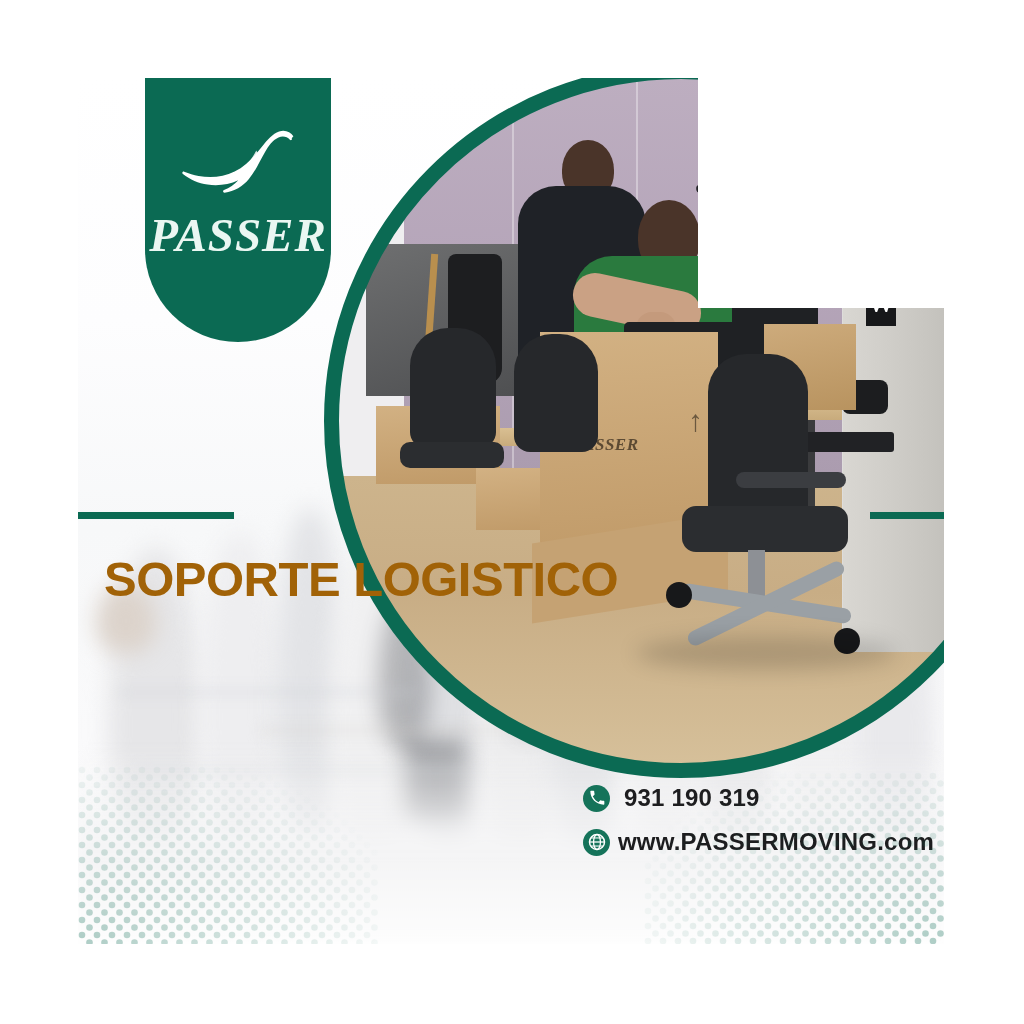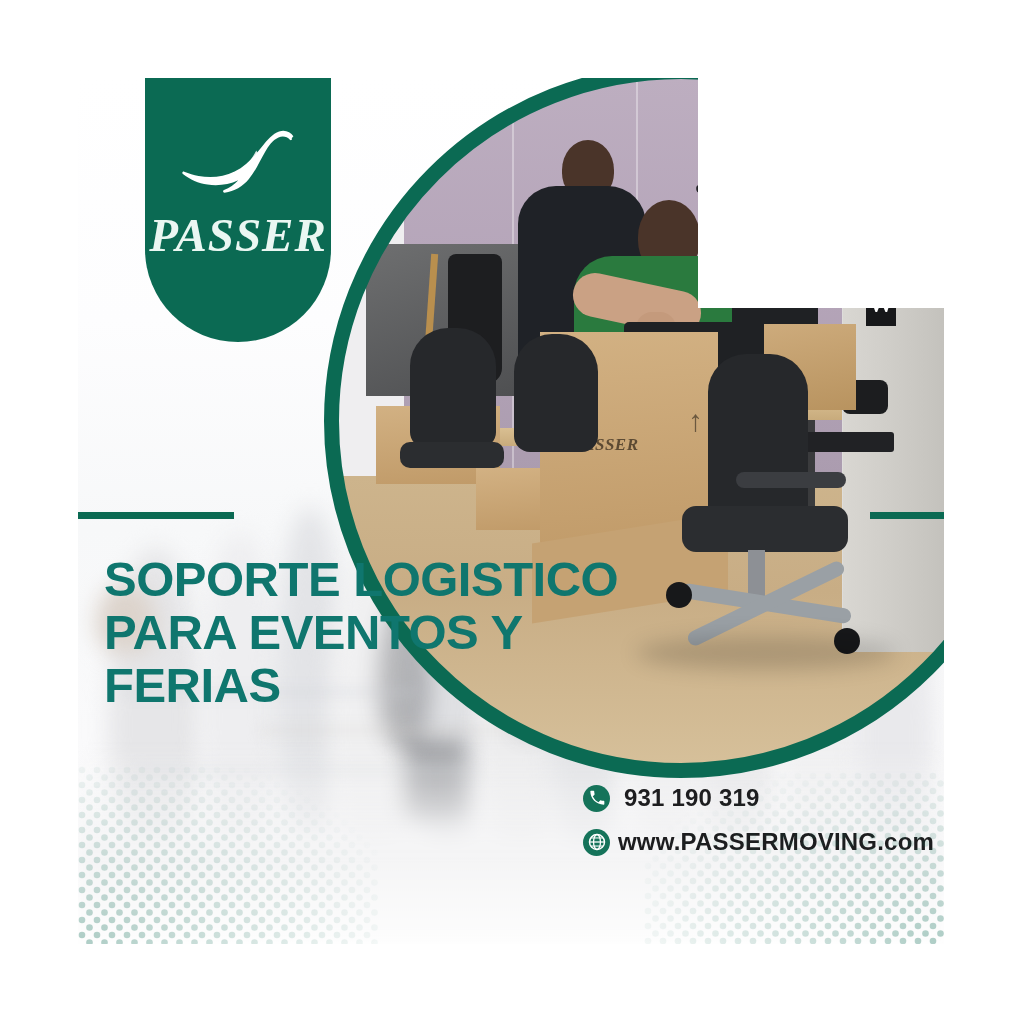--- a/index.html
+++ b/index.html
@@ -109,21 +109,21 @@
   }
 
   
   .rule{position:absolute;height:7px;background:#0B6A53;}
   .rule-left{left:-78px;top:434px;width:234px;}
   .rule-right{right:-78px;top:434px;width:152px;}
 
   
   .headline{
     position:absolute;left:26px;top:475px;width:600px;
-    color:#0f766e;
+    color:#a16207;
     font-weight:700;font-size:49px;line-height:1.08;
     letter-spacing:-0.5px;
   }
   .headline .l2{display:block;}
 
   
   .cta{
     position:absolute;left:495px;top:624px;width:371px;height:59px;
     background:#137055;
     border-radius:30px 4px 4px 30px;
@@ -259,21 +259,20 @@
         <path fill="#ffffff" d="M77.3 22.6c-4 7.3-8.9 14.2-15.1 19.7 7.2-2.9 13.5-7.9 18-14.2-.9-1.9-2-3.8-2.9-5.5z" opacity=".85"></path>
       </svg>
       <div class="wordmark">PASSER</div>
     </div>
 
     <div class="rule rule-left"></div>
     <div class="rule rule-right"></div>
 
     <div class="headline">
       <span>SOPORTE LOGISTICO</span>
-      <span class="l2">PARA EVENTOS Y FERIAS</span>
     </div>
 
 
     <div class="contact">
 
       <div class="crow">
         <span class="cicon">
           <svg width="16" height="16" viewBox="0 0 24 24" aria-hidden="true">
             <path fill="#ffffff" d="M6.6 10.8c1.7 3.3 4.3 5.9 7.6 7.6l2.5-2.5c.4-.4.9-.5 1.4-.3 1.2.4 2.5.6 3.9.6.6 0 1 .4 1 1V21c0 .6-.4 1-1 1C10.9 22 2 13.1 2 2c0-.6.4-1 1-1h3.8c.6 0 1 .4 1 1 0 1.4.2 2.7.6 3.9.1.5 0 1-.3 1.4l-2.5 2.5z"></path>
           </svg>

